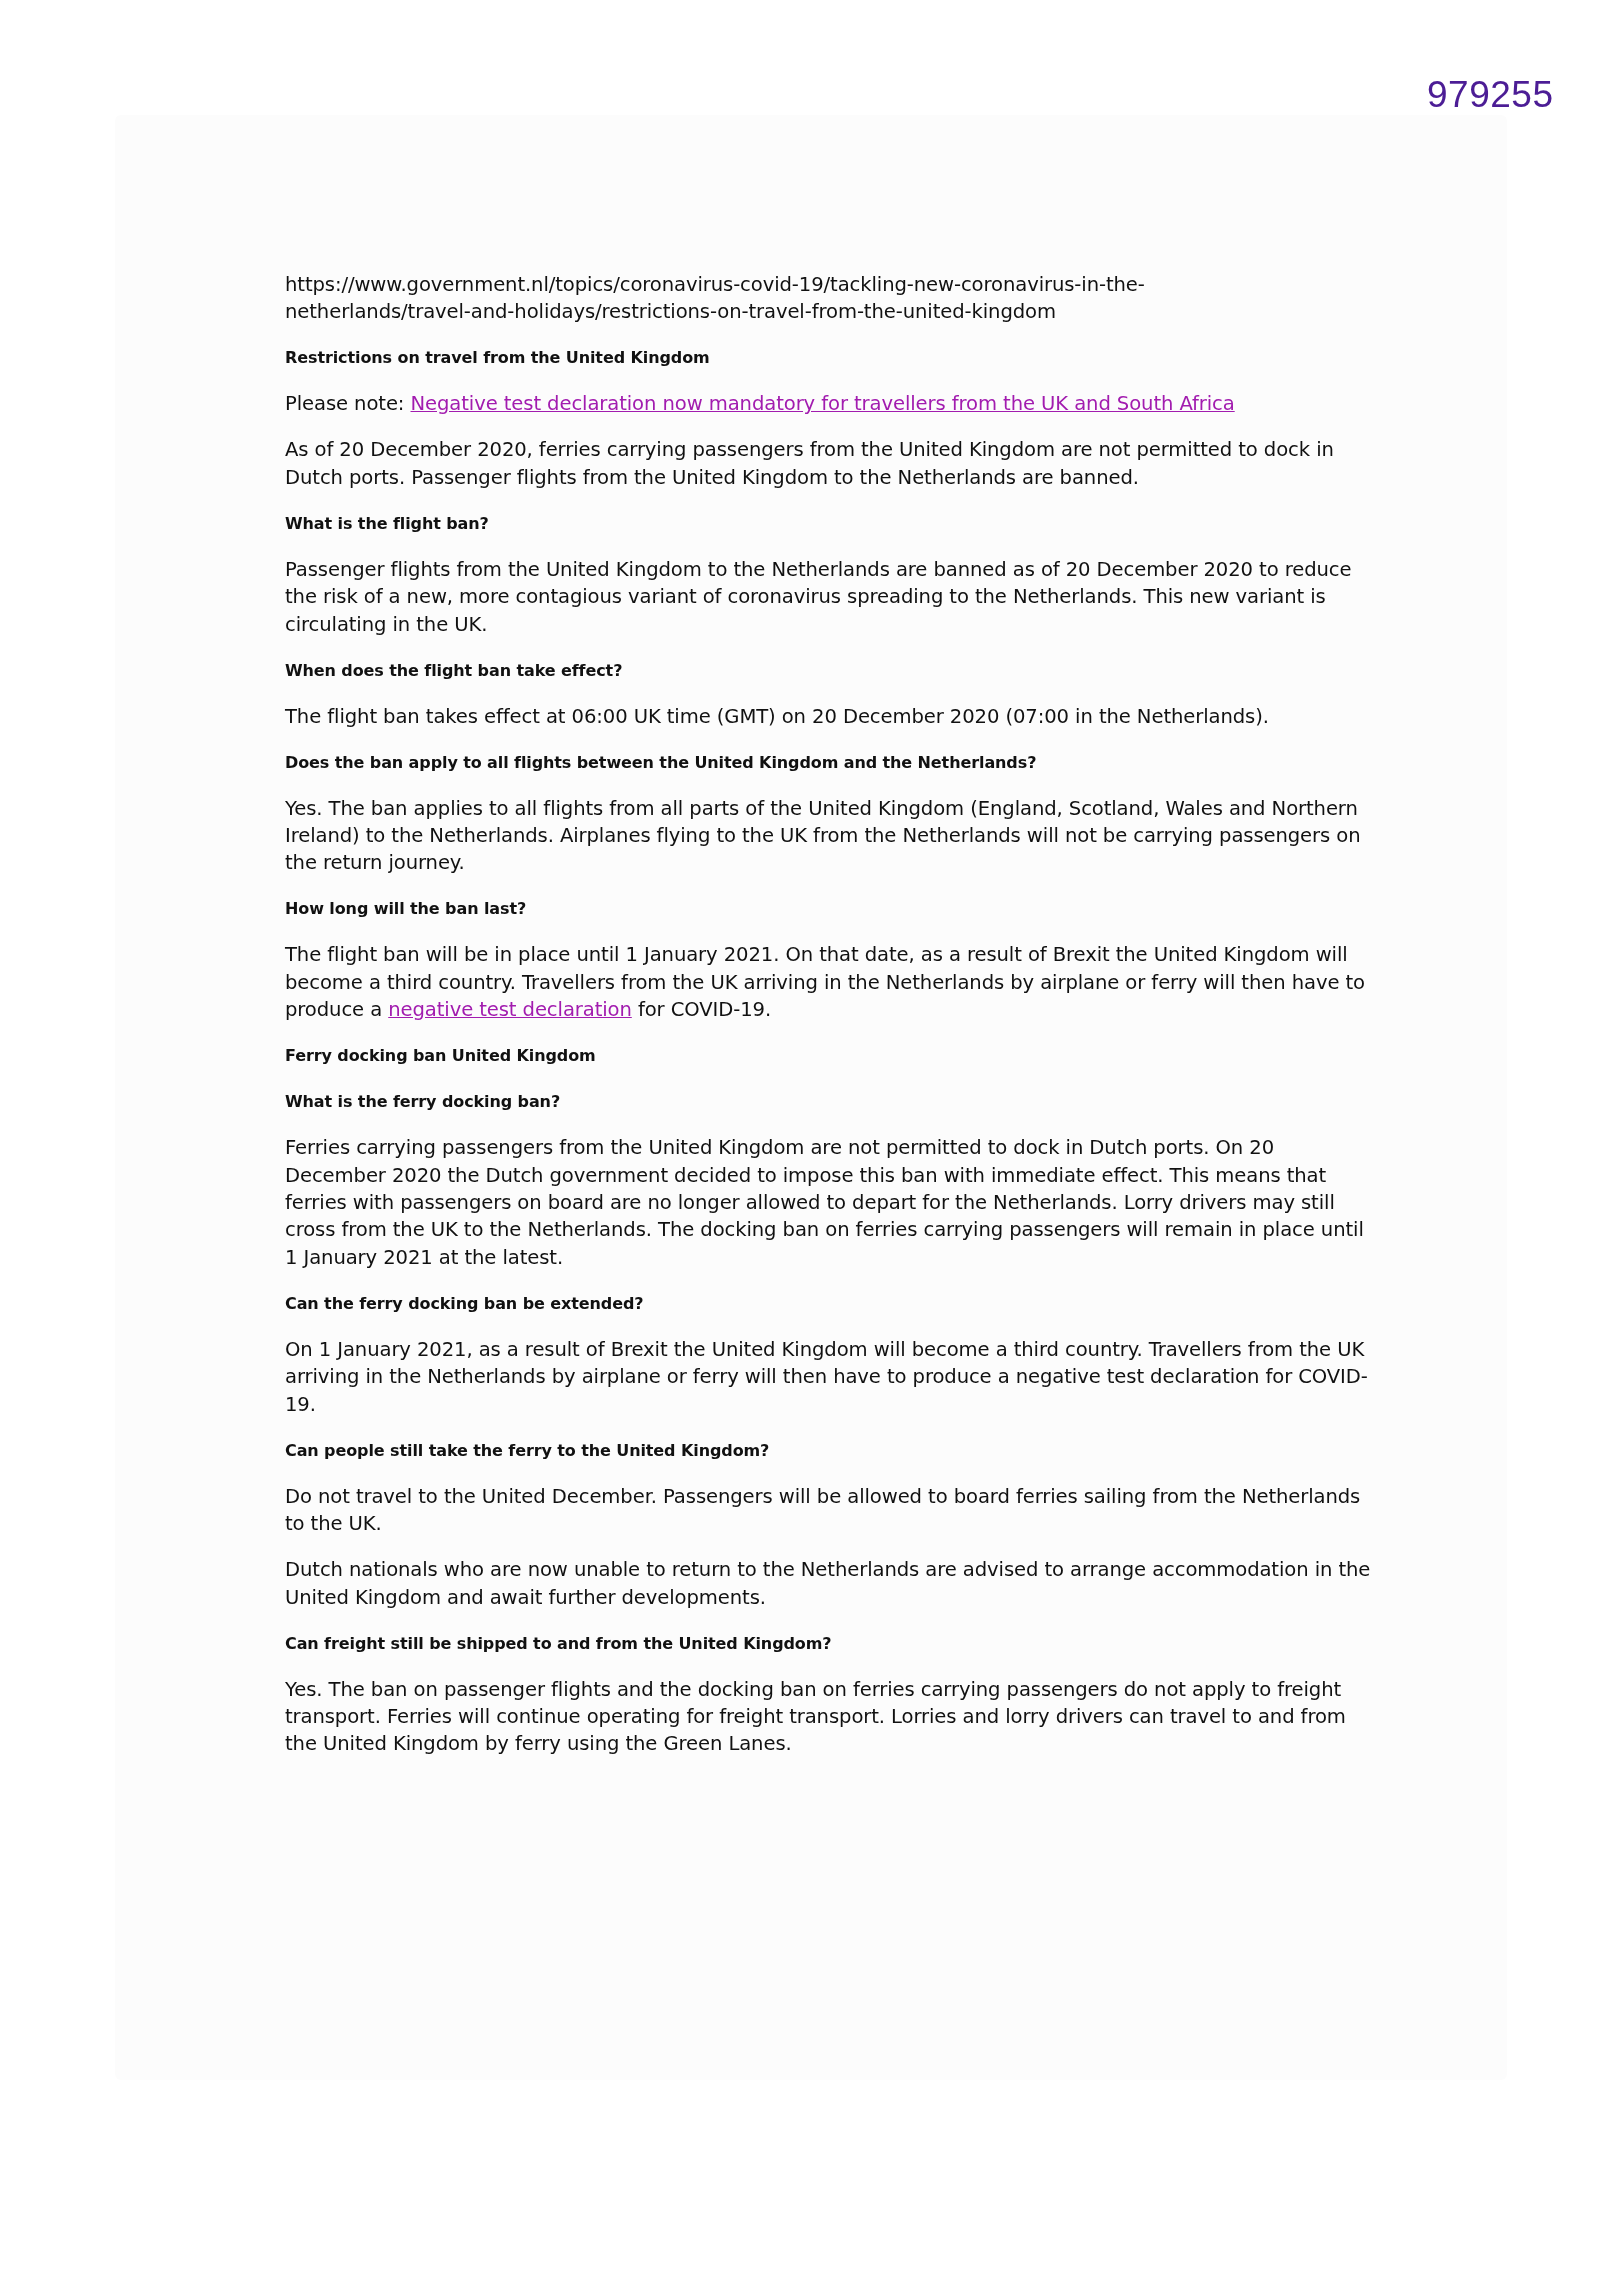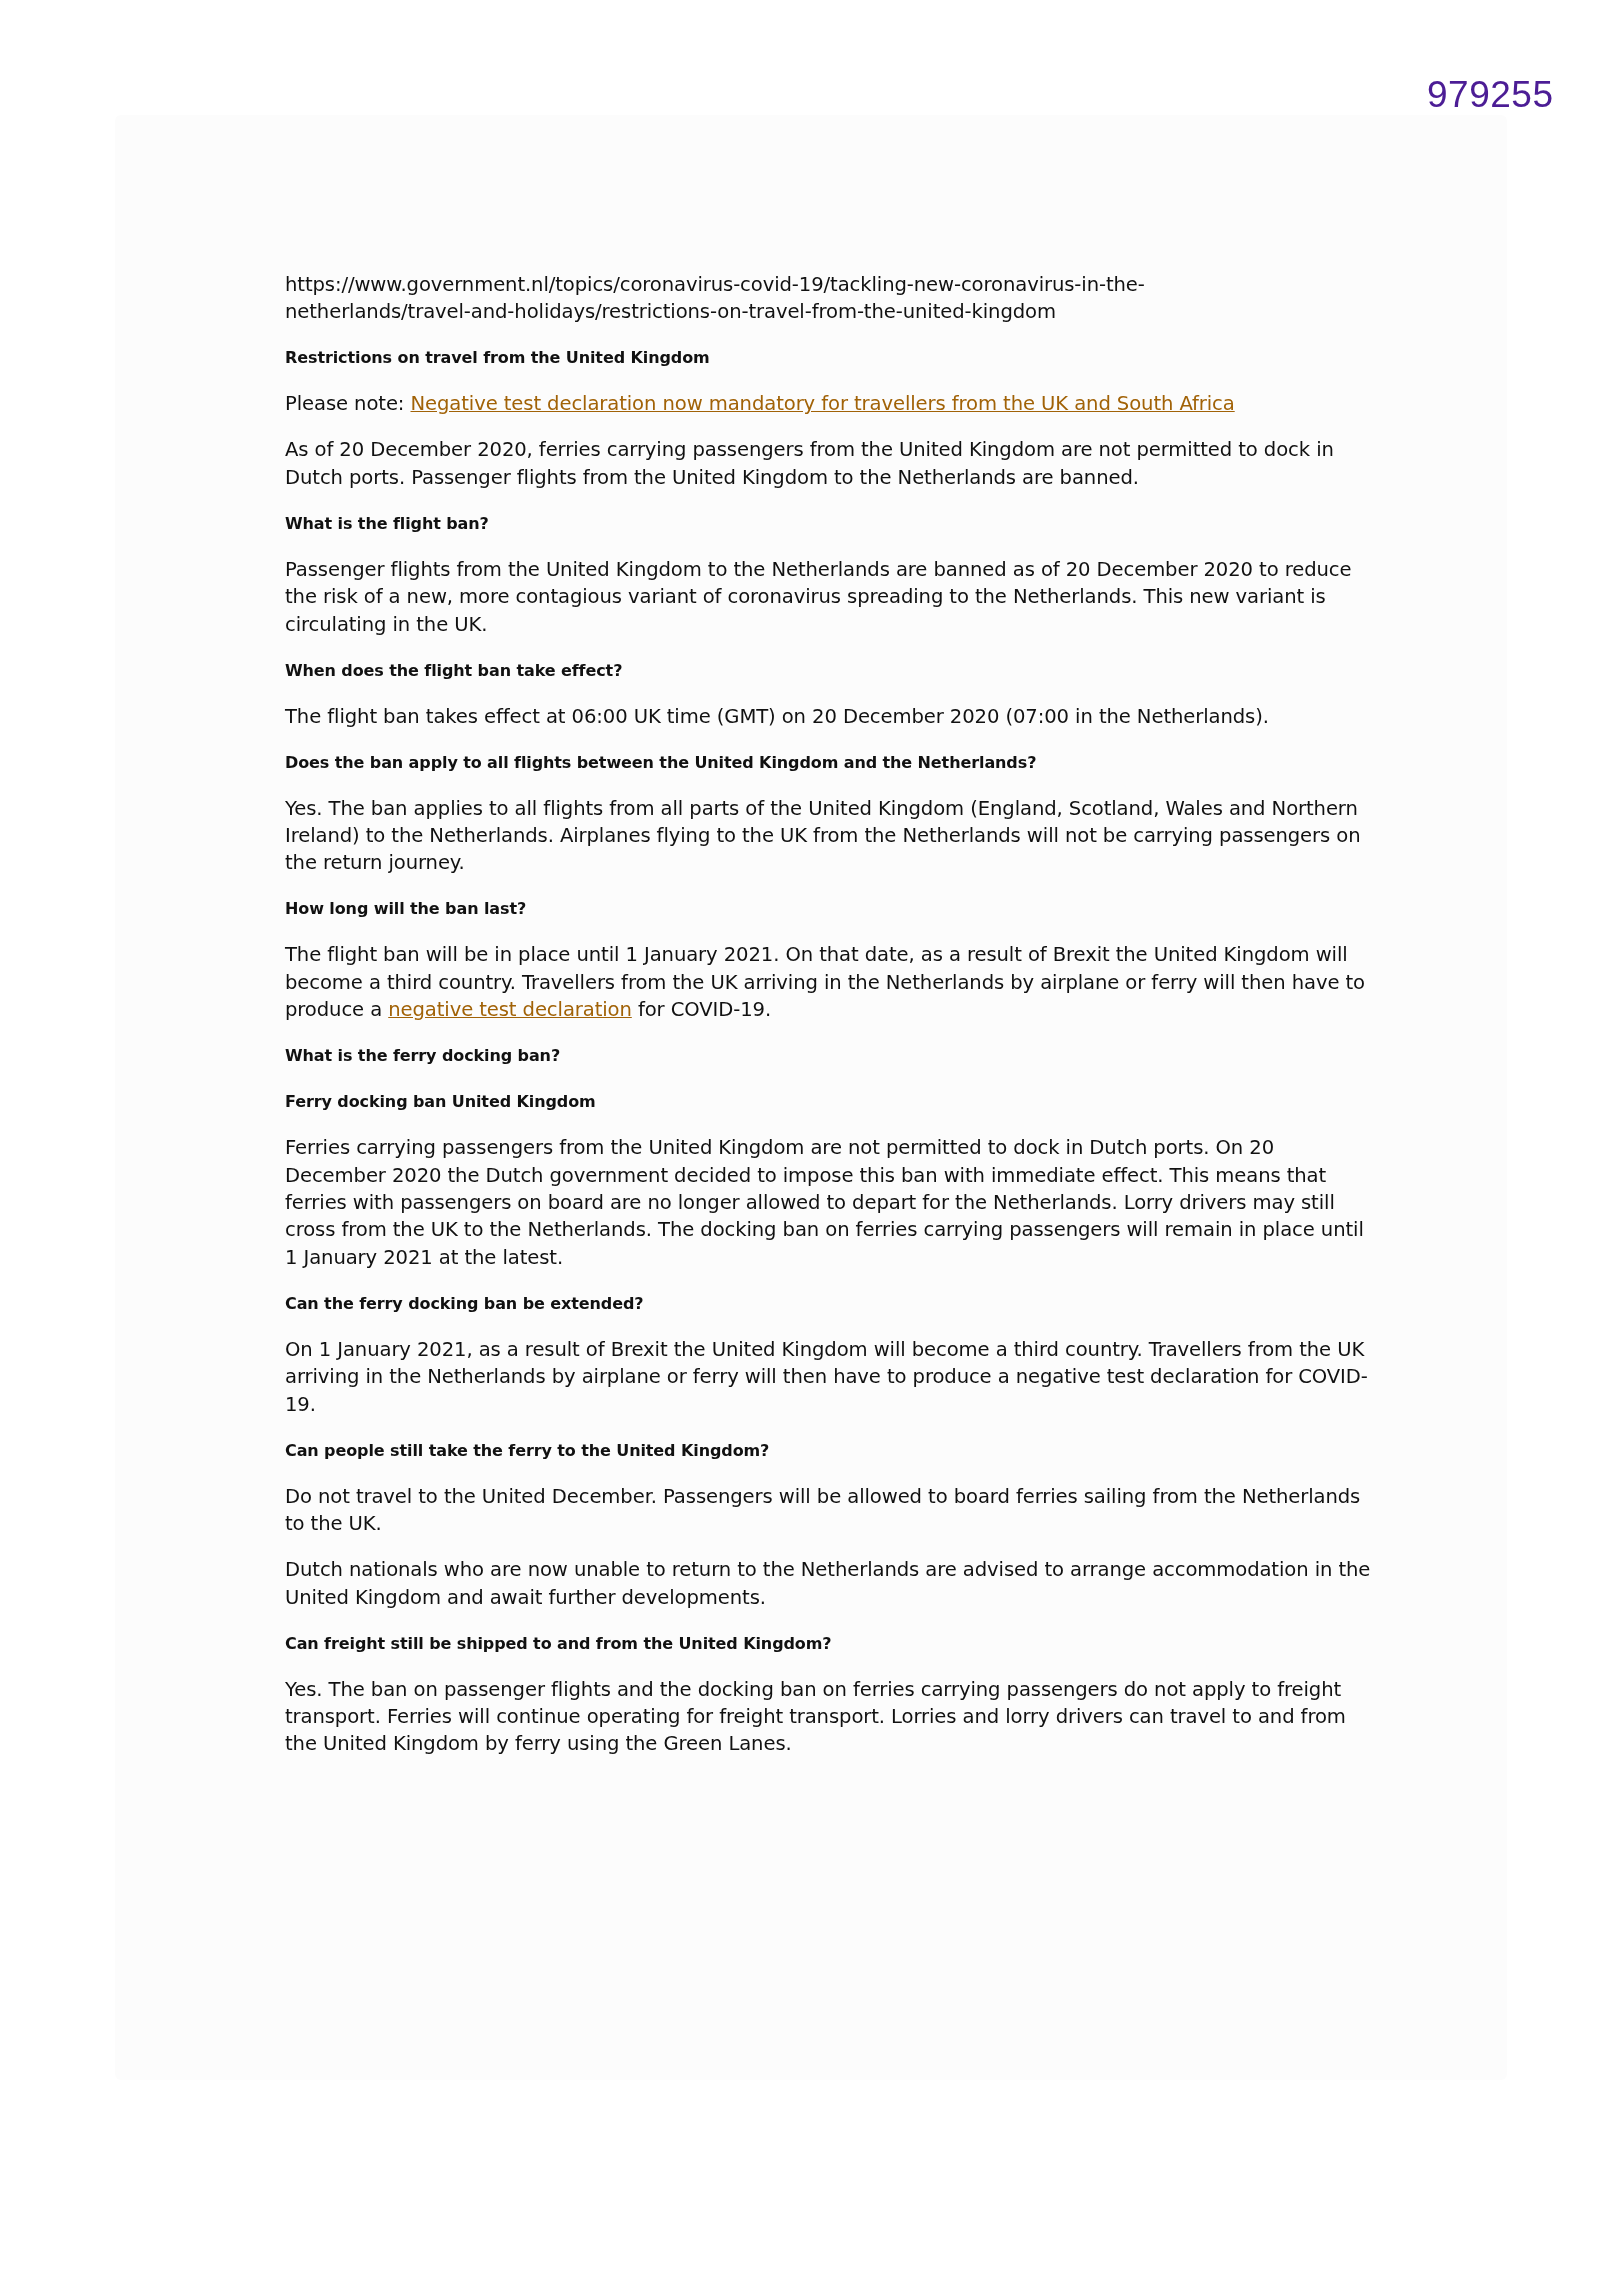--- a/index.html
+++ b/index.html
@@ -48,21 +48,21 @@
     .content h2 {
       margin: 0 0 18.6px 0;
       font-size: 16px;
       line-height: 27.4px;
       font-weight: bold;
     }
     .url {
       word-break: break-all;
     }
     a {
-      color: #a16207;
+      color: #a21caf;
       text-decoration: underline;
     }
   </style>
 </head>
 <body>
 
 <div class="doc-id">979255</div>
 
 <div class="panel"></div>
 
@@ -88,23 +88,23 @@
   <p>The flight ban takes effect at 06:00 UK time (GMT) on 20 December 2020 (07:00 in the Netherlands).</p>
 
   <h2>Does the ban apply to all flights between the United Kingdom and the Netherlands?</h2>
   <p>Yes. The ban applies to all flights from all parts of the United Kingdom (England, Scotland, Wales and Northern Ireland) to the Netherlands. Airplanes flying to the UK from the Netherlands will not be carrying passengers on the return journey.</p>
 
   <h2>How long will the ban last?</h2>
   <p>
     <span>The flight ban will be in place until 1 January 2021. On that date, as a result of Brexit the United Kingdom will become a third country. Travellers from the UK arriving in the Netherlands by airplane or ferry will then have to produce a </span><a href="#">negative test declaration</a><span> for COVID-19.</span>
   </p>
 
+  <h2>Ferry docking ban United Kingdom</h2>
+
   <h2>What is the ferry docking ban?</h2>
-
-  <h2>Ferry docking ban United Kingdom</h2>
   <p>Ferries carrying passengers from the United Kingdom are not permitted to dock in Dutch ports. On 20 December 2020 the Dutch government decided to impose this ban with immediate effect. This means that ferries with passengers on board are no longer allowed to depart for the Netherlands. Lorry drivers may still cross from the UK to the Netherlands. The docking ban on ferries carrying passengers will remain in place until 1 January 2021 at the latest.</p>
 
   <h2>Can the ferry docking ban be extended?</h2>
   <p>On 1 January 2021, as a result of Brexit the United Kingdom will become a third country. Travellers from the UK arriving in the Netherlands by airplane or ferry will then have to produce a negative test declaration for COVID-19.</p>
 
   <h2>Can people still take the ferry to the United Kingdom?</h2>
   <p>Do not travel to the United December. Passengers will be allowed to board ferries sailing from the Netherlands to the UK.</p>
 
   <p>Dutch nationals who are now unable to return to the Netherlands are advised to arrange accommodation in the United Kingdom and await further developments.</p>
 

